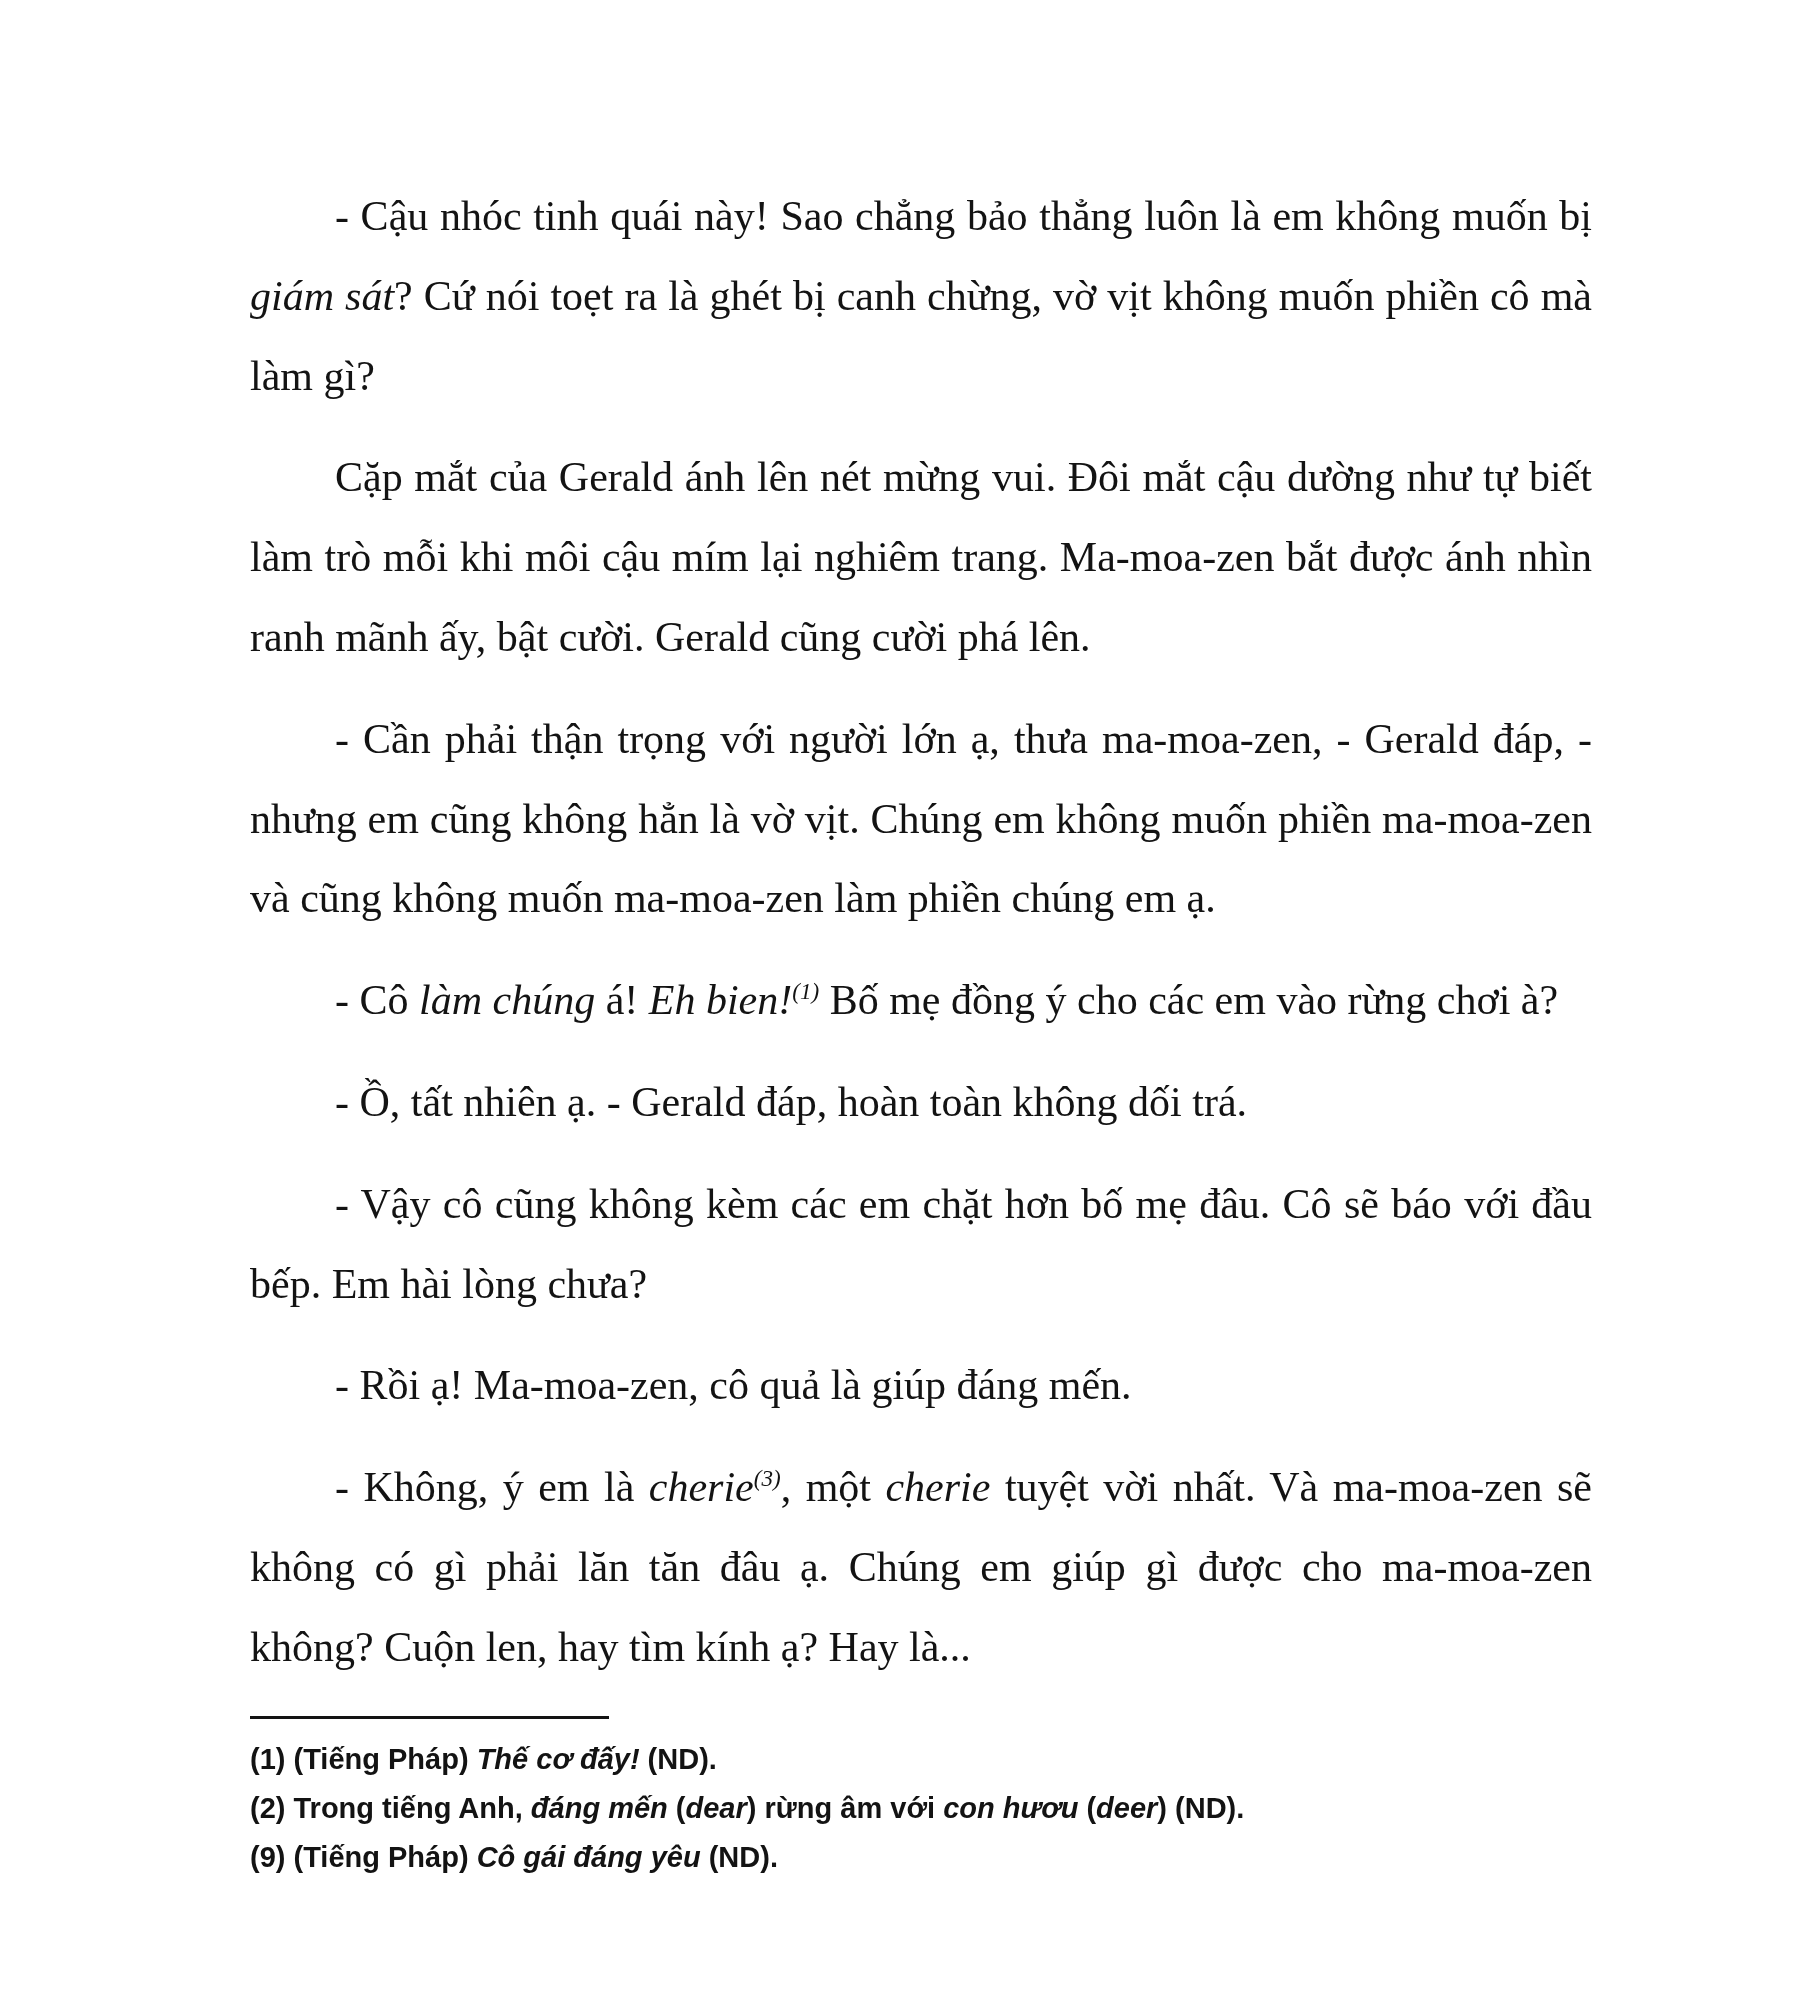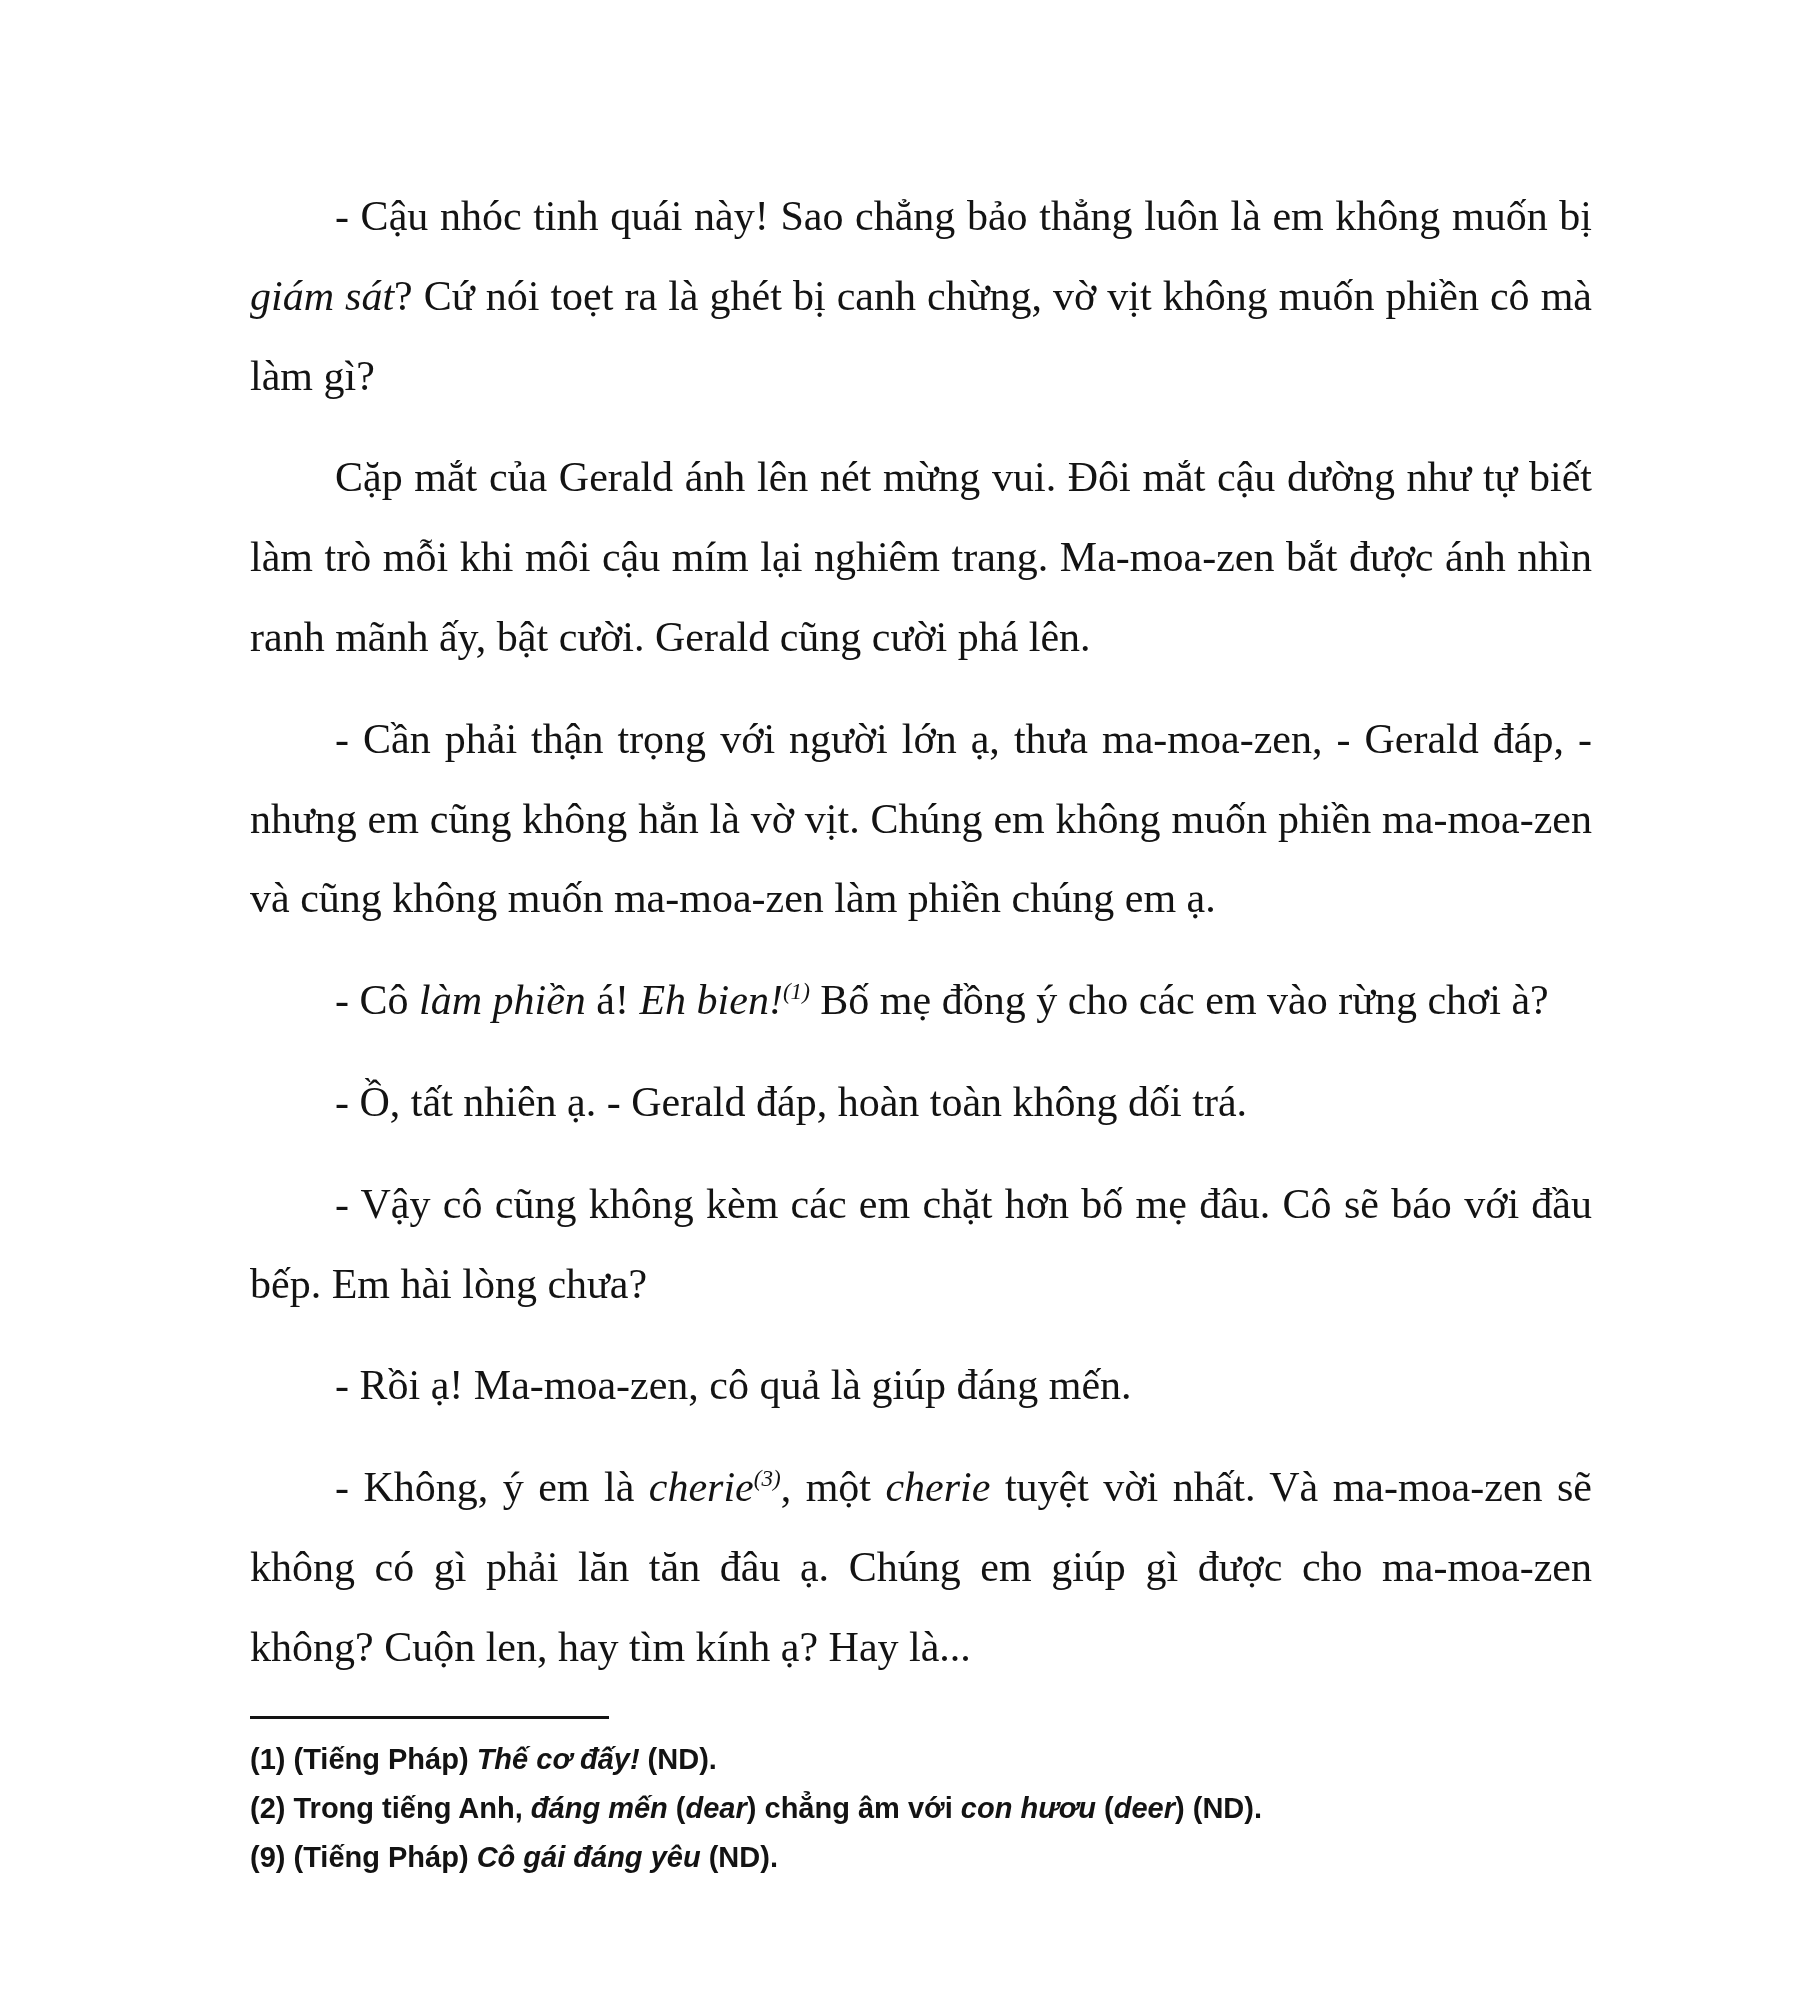--- a/index.html
+++ b/index.html
@@ -55,37 +55,37 @@
 
 <div class="page">
   <div class="text-area">
 
     <p class="body-par"><span>- Cậu nhóc tinh quái này! Sao chẳng bảo thẳng luôn là em không muốn bị </span><span class="it">giám sát</span><span>? Cứ nói toẹt ra là ghét bị canh chừng, vờ vịt không muốn phiền cô mà làm gì?</span></p>
 
     <p class="body-par"><span>Cặp mắt của Gerald ánh lên nét mừng vui. Đôi mắt cậu dường như tự biết làm trò mỗi khi môi cậu mím lại nghiêm trang. Ma-moa-zen bắt được ánh nhìn ranh mãnh ấy, bật cười. Gerald cũng cười phá lên.</span></p>
 
     <p class="body-par"><span>- Cần phải thận trọng với người lớn ạ, thưa ma-moa-zen, - Gerald đáp, - nhưng em cũng không hẳn là vờ vịt. Chúng em không muốn phiền ma-moa-zen và cũng không muốn ma-moa-zen làm phiền chúng em ạ.</span></p>
 
-    <p class="body-par"><span>- Cô </span><span class="it">làm phiền</span><span> á! </span><span class="it">Eh bien!</span><span class="sup it">(1)</span><span> Bố mẹ đồng ý cho các em vào rừng chơi à?</span></p>
+    <p class="body-par"><span>- Cô </span><span class="it">làm chúng</span><span> á! </span><span class="it">Eh bien!</span><span class="sup it">(1)</span><span> Bố mẹ đồng ý cho các em vào rừng chơi à?</span></p>
 
     <p class="body-par"><span>- Ồ, tất nhiên ạ. - Gerald đáp, hoàn toàn không dối trá.</span></p>
 
     <p class="body-par"><span>- Vậy cô cũng không kèm các em chặt hơn bố mẹ đâu. Cô sẽ báo với đầu bếp. Em hài lòng chưa?</span></p>
 
     <p class="body-par"><span>- Rồi ạ! Ma-moa-zen, cô quả là giúp đáng mến.</span></p>
 
 
     <p class="body-par"><span>- Không, ý em là </span><span class="it">cherie</span><span class="sup it">(3)</span><span>, một </span><span class="it">cherie</span><span> tuyệt vời nhất. Và ma-moa-zen sẽ không có gì phải lăn tăn đâu ạ. Chúng em giúp gì được cho ma-moa-zen không? Cuộn len, hay tìm kính ạ? Hay là...</span></p>
 
     <hr class="footnote-rule">
 
     <div>
       <p class="footnote"><span>(1) (Tiếng Pháp) </span><span class="it">Thế cơ đấy!</span><span> (ND).</span></p>
 
-      <p class="footnote"><span>(2) Trong tiếng Anh, </span><span class="it">đáng mến</span><span> (</span><span class="it">dear</span><span>) chẳng âm với </span><span class="it">con hươu</span><span> (</span><span class="it">deer</span><span>) (ND).</span></p>
+      <p class="footnote"><span>(2) Trong tiếng Anh, </span><span class="it">đáng mến</span><span> (</span><span class="it">dear</span><span>) rừng âm với </span><span class="it">con hươu</span><span> (</span><span class="it">deer</span><span>) (ND).</span></p>
 
       <p class="footnote"><span>(9) (Tiếng Pháp) </span><span class="it">Cô gái đáng yêu</span><span> (ND).</span></p>
     </div>
 
   </div>
 
 </div>
 
 
 </body></html>

